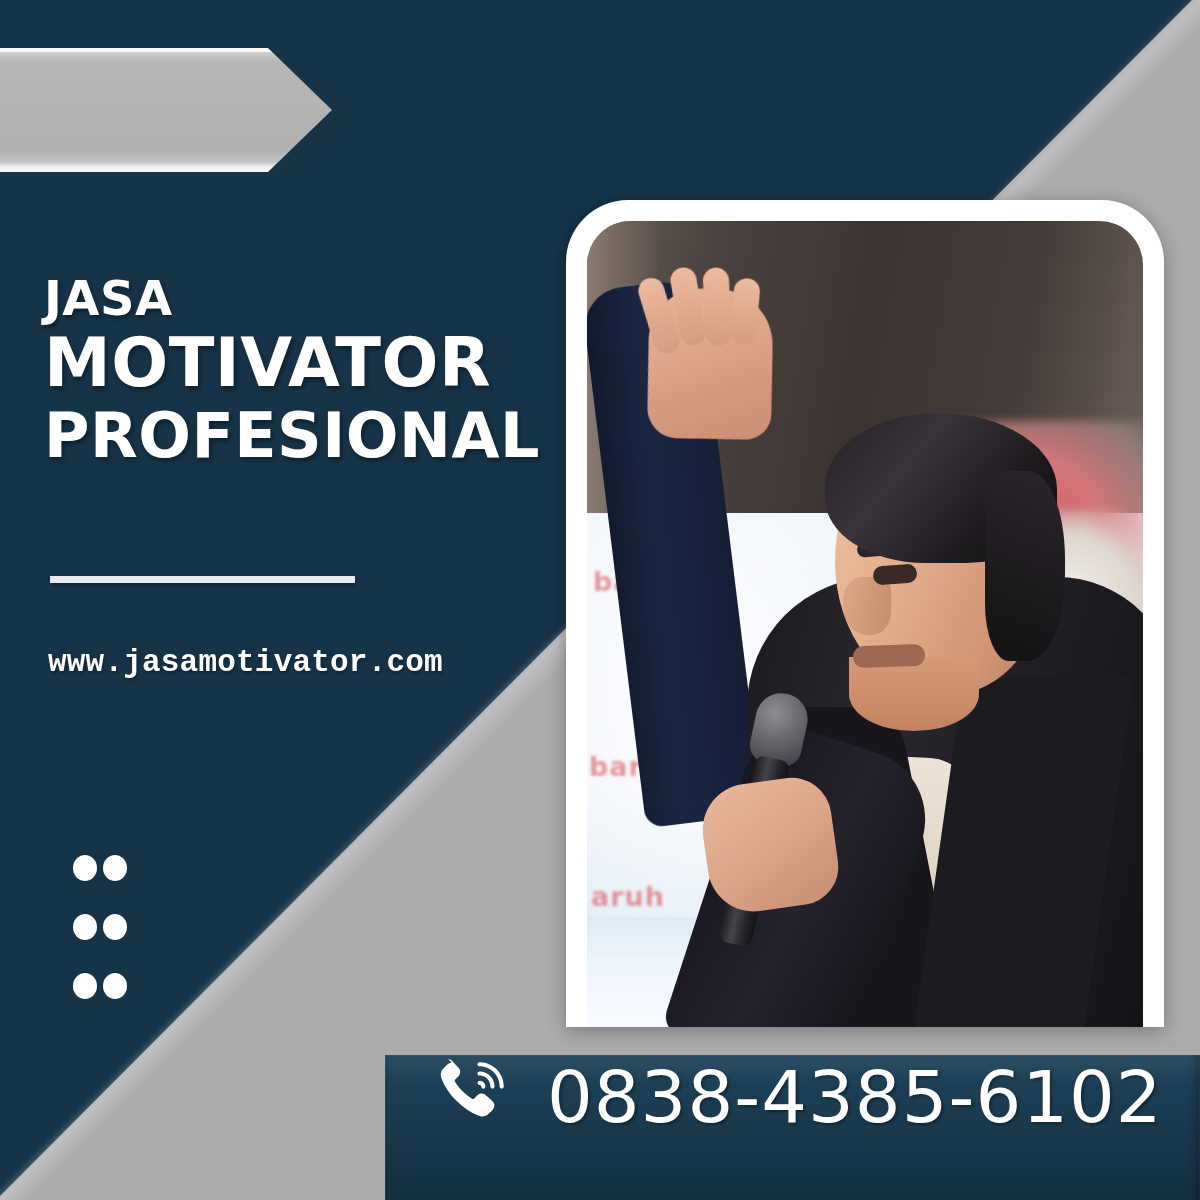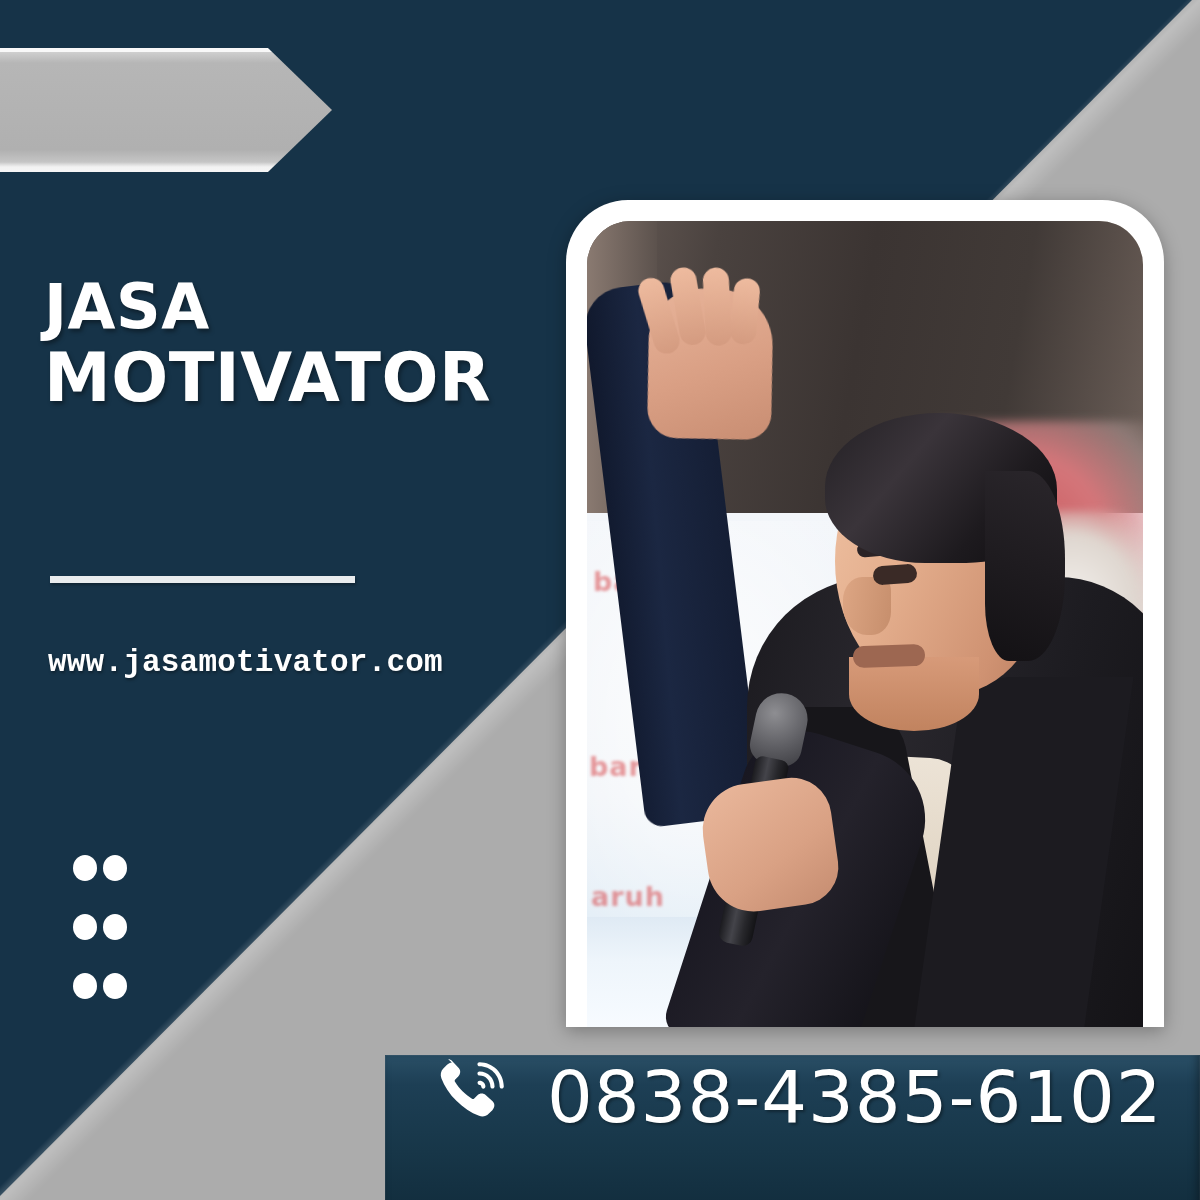--- a/index.html
+++ b/index.html
@@ -56,21 +56,21 @@
   .headline .line {
     color:#ffffff;
     font-family:"DejaVu Sans", sans-serif;
     font-weight:700;
     font-size:63px;
     line-height:1.12;
     letter-spacing:0.5px;
     text-shadow:2px 3px 4px rgba(0,0,0,0.38);
     white-space:nowrap;
   }
-  .headline .line.l1 { font-size:62px; }
+  .headline .line.l1 { font-size:48px; }
   .headline .line.l2 { font-size:67px; }
   .headline .line.l3 { font-size:62px; }
 
   .rule {
     position:absolute;
     left:50px; top:576px;
     width:305px; height:7px;
     background:#e9ecee;
     box-shadow:1px 2px 3px rgba(0,0,0,0.3);
   }
@@ -335,20 +335,21 @@
   <div class="bg-gray-triangle"></div>
   <div class="bg-diag-sheen"></div>
 
   <div class="arrow-banner">
     <div class="arrow-banner-inner"></div>
   </div>
 
   <div class="headline">
     <div class="line l1">JASA</div>
     <div class="line l2">MOTIVATOR</div>
+    <div class="line l3">PROFESIONAL</div>
   </div>
 
   <div class="rule"></div>
 
   <div class="website">www.jasamotivator.com</div>
 
   <div class="dots">
     <div class="dot"></div>
     <div class="dot"></div>
     <div class="dot"></div>

